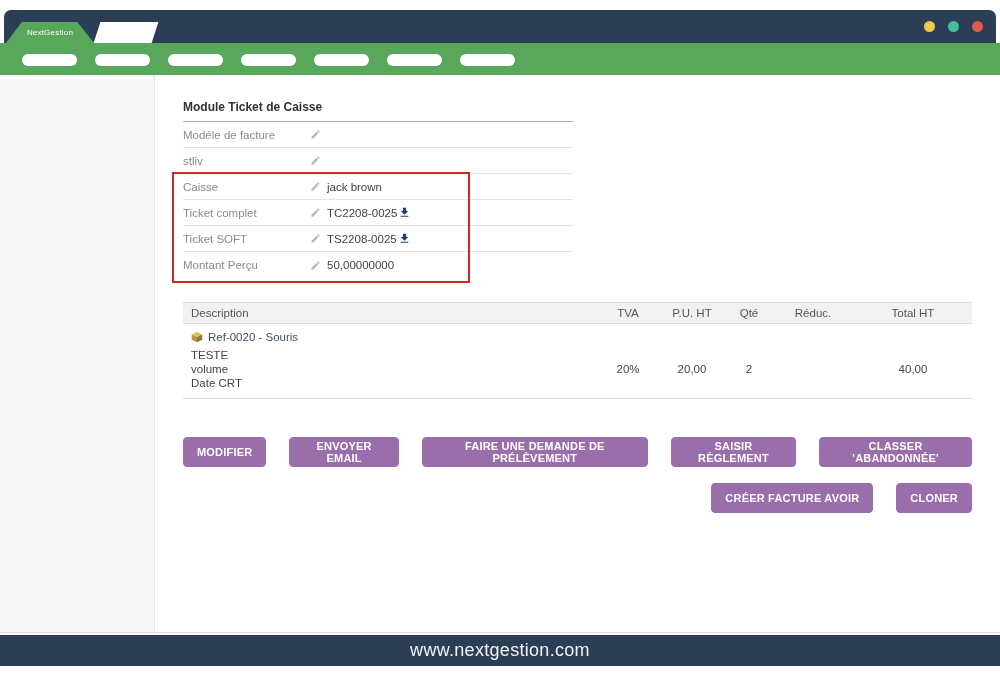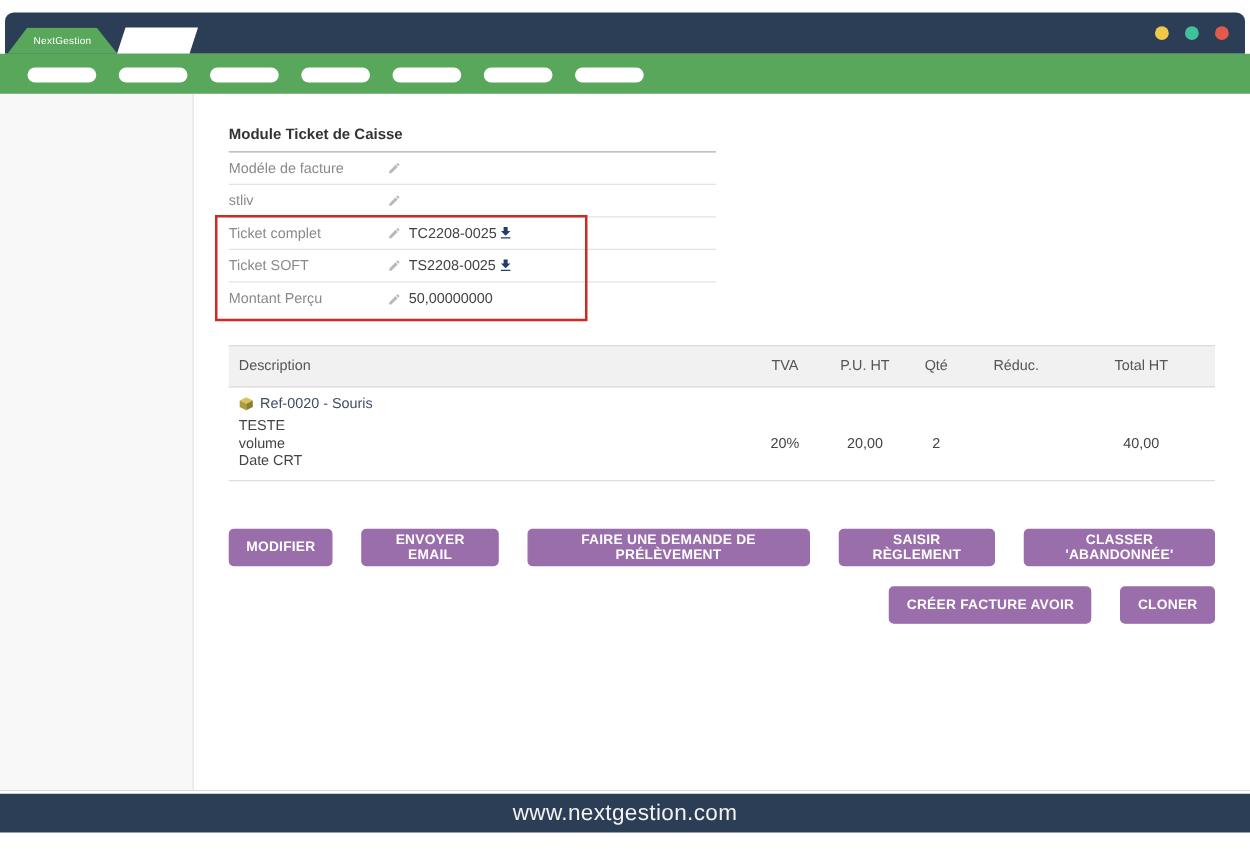--- a/index.html
+++ b/index.html
@@ -37,21 +37,21 @@
   .pencil svg { width:11px; height:11px; fill:#b9b9b9; display:block; }
   .form-value { margin-left:6px; color:#434343; }
   .dl { margin-left:1px; }
   .dl svg { width:13px; height:13px; fill:#1f3d6e; display:block; }
   .red-group { position:relative; }
   .red-group::after { content:""; position:absolute; left:-11px; top:-2px; width:294px;
                       height:calc(100% + 3px); border:2px solid #cf2a21; pointer-events:none; }
 
   
   .lines { width:789px; margin-top:24px; font-size:11.5px; }
-  .l-head { display:flex; align-items:center; height:34px; background:#f1f1f1; color:#555;
+  .l-head { display:flex; align-items:center; height:22px; background:#f1f1f1; color:#555;
             border-top:1px solid #dcdcdc; border-bottom:1px solid #dcdcdc; }
   .c-desc { flex:1; padding-left:8px; }
   .c-tva { width:60px; text-align:center; }
   .c-pu  { width:68px; text-align:center; }
   .c-qty { width:46px; text-align:center; }
   .c-red { width:82px; text-align:center; }
   .c-tot { width:118px; text-align:center; }
   .l-ref { display:flex; align-items:center; padding:7px 0 3px; color:#3f4f63; }
   .cube { display:inline-block; margin-right:5px; }
   .cube svg { width:12px; height:12px; display:block; }
@@ -122,20 +122,29 @@
           <span class="form-label">stliv</span>
           <span class="pencil">
               <svg viewBox="0 0 24 24">
                 <path d="M3 17.25V21h3.75L17.81 9.94l-3.75-3.75L3 17.25zM20.71 7.04c.39-.39.39-1.02 0-1.41l-2.34-2.34c-.39-.39-1.02-.39-1.41 0l-1.83 1.83 3.75 3.75 1.83-1.83z"></path>
               </svg>
             </span>
           <span class="form-value"></span>
         </div>
 
         <div class="red-group">
+          <div class="form-row">
+            <span class="form-label">Caisse</span>
+            <span class="pencil">
+                <svg viewBox="0 0 24 24">
+                  <path d="M3 17.25V21h3.75L17.81 9.94l-3.75-3.75L3 17.25zM20.71 7.04c.39-.39.39-1.02 0-1.41l-2.34-2.34c-.39-.39-1.02-.39-1.41 0l-1.83 1.83 3.75 3.75 1.83-1.83z"></path>
+                </svg>
+              </span>
+            <span class="form-value">jack brown</span>
+          </div>
 
           <div class="form-row">
             <span class="form-label">Ticket complet</span>
             <span class="pencil">
                 <svg viewBox="0 0 24 24">
                   <path d="M3 17.25V21h3.75L17.81 9.94l-3.75-3.75L3 17.25zM20.71 7.04c.39-.39.39-1.02 0-1.41l-2.34-2.34c-.39-.39-1.02-.39-1.41 0l-1.83 1.83 3.75 3.75 1.83-1.83z"></path>
                 </svg>
               </span>
             <span class="form-value">TC2208-0025</span>
             <span class="dl">

